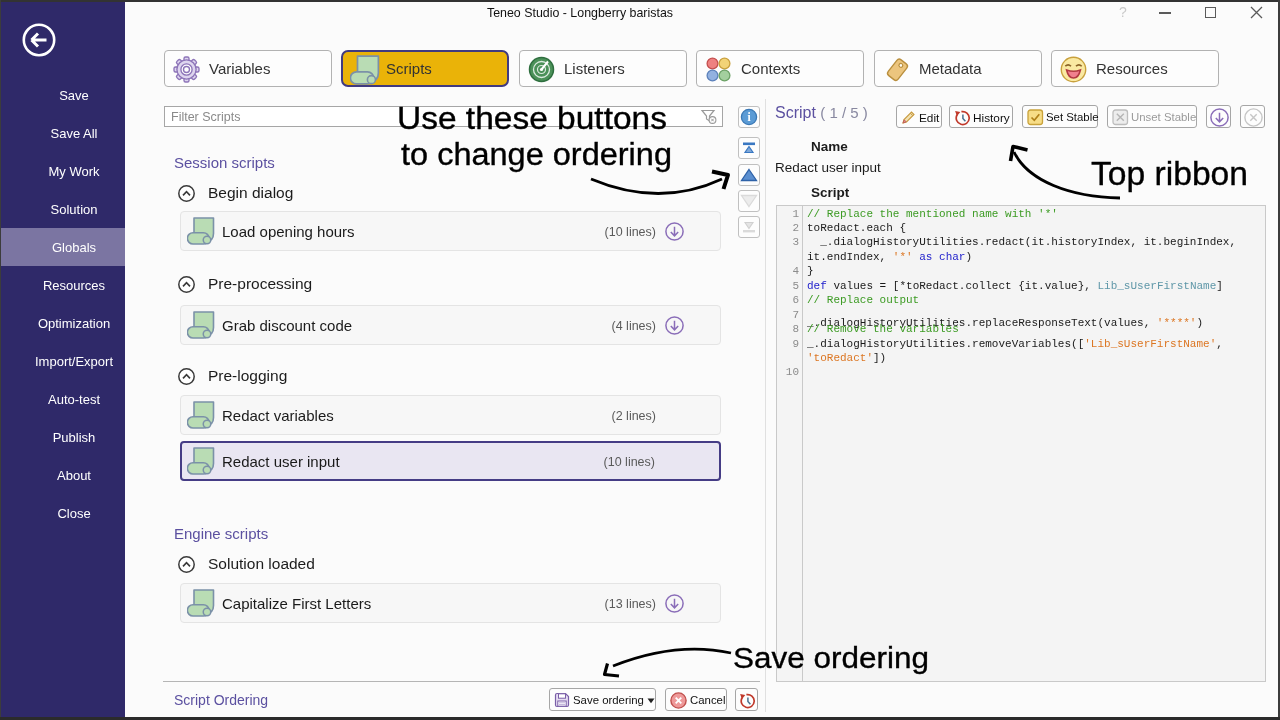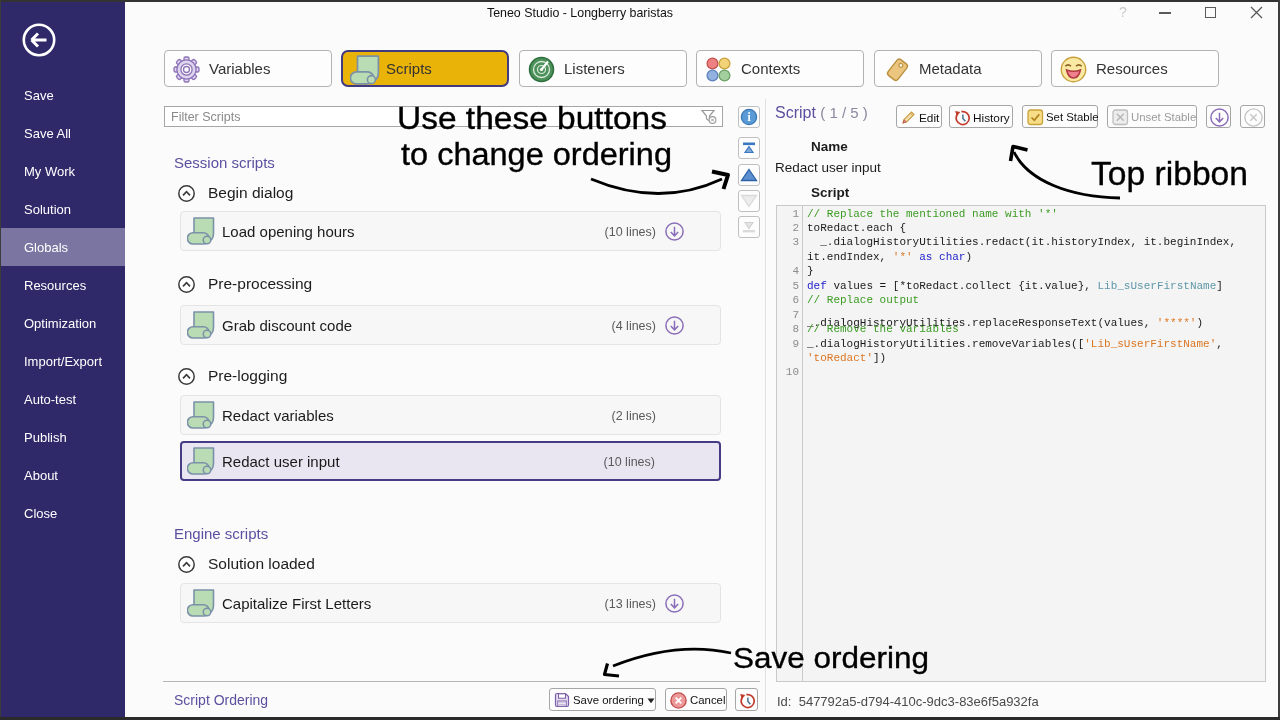--- a/index.html
+++ b/index.html
@@ -10,21 +10,21 @@
 #frameTop { left:0; top:0; width:1280px; height:2px; background:#333; z-index:50; }
 #frameLeft { left:0; top:0; width:1px; height:720px; background:#3c3c3c; z-index:50; }
 #frameRight { left:1278px; top:0; width:2px; height:720px; background:#3c3c3c; z-index:50; }
 #frameBottom { left:0; top:717px; width:1280px; height:3px; background:#2b2b2b; z-index:50; }
 
 #title { left:487px; top:6px; font-size:12.4px; color:#111; }
 .winbtn { color:#5a5a5a; }
 
 #sidebar { left:0; top:0; width:125px; height:720px; background:#2f2969; }
 #sbHighlight { left:0; top:228px; width:125px; height:38px; background:#7b75a2; }
-.sbitem { left:24px; width:100px; color:#fff; font-size:13px; }
+.sbitem { left:24px; width:100px; color:#fff; font-size:13px;text-align:center; }
 
 .tab { top:50px; width:168px; height:37px; background:#fdfdfd; border:1px solid #b2b2b2; border-radius:4px; }
 .tabsel { background:#eab308; border:2px solid #403a80; border-radius:7px; }
 .tab .tlabel { position:absolute; left:44px; top:9px; font-size:15px; color:#333; }
 .tab svg { position:absolute; left:8px; top:5px; }
 
 #filter { left:164px; top:106px; width:559px; height:21px; background:#fff; border:1px solid #a6a6a6; }
 #filter span { position:absolute; left:6px; top:3px; font-size:12.5px; color:#8a8a8a; }
 .sqbtn { left:738px; width:22px; height:22px; background:#fdfdfd; border:1px solid #c0c0c0; border-radius:3px; }
 
@@ -369,21 +369,20 @@
     <div class="lnum" style="top:102.6px;">7</div>
     <div class="cl" style="top:102.6px;margin-top:8px;">_.dialogHistoryUtilities.replaceResponseText(values, <span class="str">'****'</span>)</div>
     <div class="lnum" style="top:117.1px;">8</div>
     <div class="cl" style="top:117.1px;"><span class="cmt">// Remove the variables</span></div>
     <div class="lnum" style="top:131.5px;">9</div>
     <div class="cl" style="top:131.5px;">_.dialogHistoryUtilities.removeVariables([<span class="str">'Lib_sUserFirstName'</span>,</div>
     <div class="cl" style="top:146.0px;"><span class="str">'toRedact'</span>])</div>
     <div class="lnum" style="top:160.4px;">10</div>
   </div>
 
-  <div class="abs" style="left:777px; top:694px; font-size:13px; color:#4a4a4a;">Id:&nbsp; 547792a5-d794-410c-9dc3-83e6f5a932fa</div>
 
   <svg class="abs" style="left:0; top:0; z-index:40;" width="1280" height="720" font-family="Liberation Sans, sans-serif" font-weight="normal" stroke="#000" stroke-width="0.35">
     <text x="397" y="129" font-size="31" textLength="270" lengthAdjust="spacingAndGlyphs">Use these buttons</text>
     <text x="401" y="165" font-size="31" textLength="271" lengthAdjust="spacingAndGlyphs">to change ordering</text>
     <path d="M591 179 Q660 208 722 179" fill="none" stroke="#000" stroke-width="2.8"></path>
     <path d="M712 171.5 L728 175 L723.5 189" fill="none" stroke="#000" stroke-width="4" stroke-linejoin="round"></path>
     <text x="1091" y="185" font-size="34" textLength="157" lengthAdjust="spacingAndGlyphs">Top ribbon</text>
     <path d="M1120 198 C1070 197 1028 181 1014 152" fill="none" stroke="#000" stroke-width="2.8"></path>
     <path d="M1010.5 161 L1013 146.5 L1027.5 150" fill="none" stroke="#000" stroke-width="3.6" stroke-linejoin="round"></path>
     <text x="733" y="668" font-size="30" textLength="196" lengthAdjust="spacingAndGlyphs">Save ordering</text>

